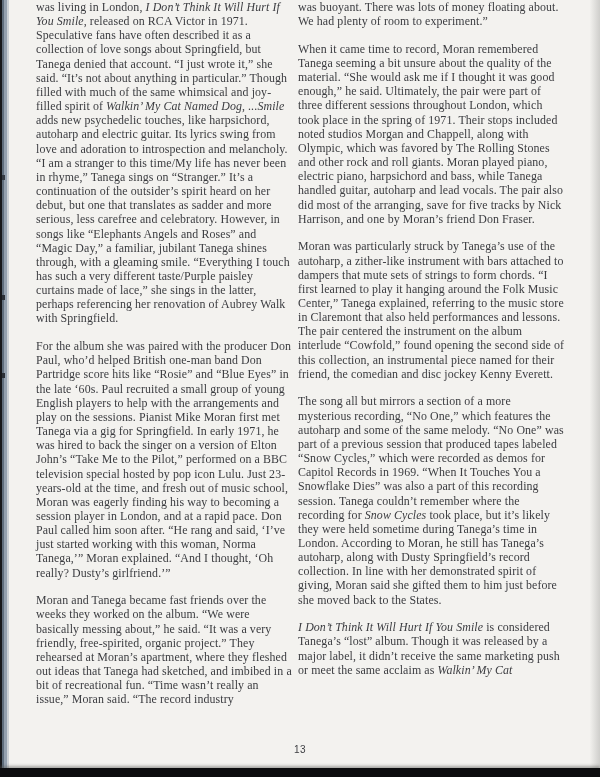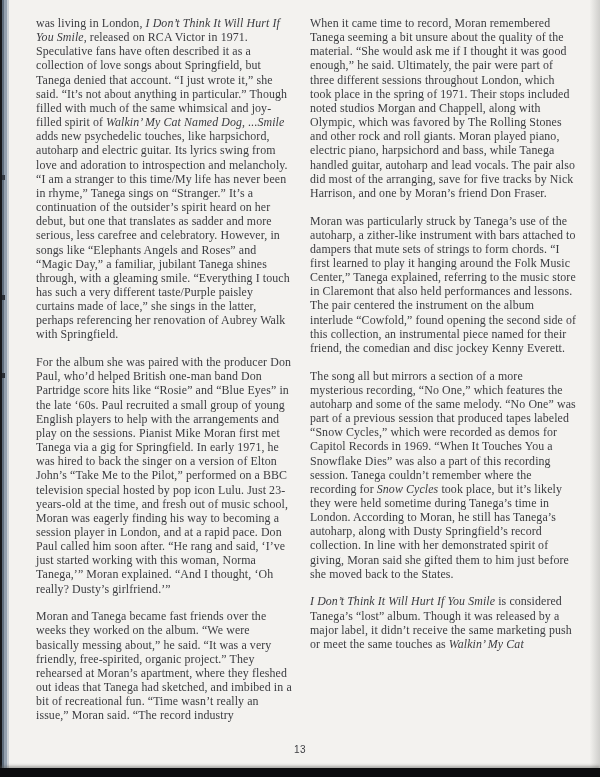--- a/index.html
+++ b/index.html
@@ -25,22 +25,22 @@
       var(--spine-dark) 0 2px,
       #5f6d7c 2px 4px,
       var(--spine-blue) 4px 7px,
       #ccd0d5 7px 100%);
   }
   .spine::after{
     content:"";position:absolute;left:2px;top:38%;width:3px;height:5px;
     background:#2a2f36;box-shadow:0 78px 0 #2a2f36,0 -120px 0 #343a42;
   }
   .content{
-    position:absolute;left:36px;top:16px;
-    display:flex;gap:18px;
+    position:absolute;left:36px;top:0;
+    display:flex;gap:6px;
   }
   .col{text-align:left;}
   .col-left{width:256px;}
   .col-right{width:268px;}
   .col p{
     margin:0 0 13.5px 0;
     font-size:11.9px;line-height:14.15px;
     letter-spacing:0.1px;
     color:var(--ink);
   }
@@ -68,24 +68,25 @@
 <div class="page">
   <div class="spine"></div>
 
   <div class="content">
     <div class="col col-left">
         <p><span>was living in London, </span><em>I Don’t Think It Will Hurt If You Smile</em><span>, released on RCA Victor in 1971. Speculative fans have often described it as a collection of love songs about Springfield, but Tanega denied that account. “I just wrote it,” she said. “It’s not about anything in particular.” Though filled with much of the same whimsical and joy-filled spirit of </span><em>Walkin’ My Cat Named Dog</em><span>, </span><em>...Smile</em><span> adds new psychedelic touches, like harpsichord, autoharp and electric guitar. Its lyrics swing from love and adoration to introspection and melancholy. “I am a stranger to this time/My life has never been in rhyme,” Tanega sings on “Stranger.” It’s a continuation of the outsider’s spirit heard on her debut, but one that translates as sadder and more serious, less carefree and celebratory. However, in songs like “Elephants Angels and Roses” and “Magic Day,” a familiar, jubilant Tanega shines through, with a gleaming smile. “Everything I touch has such a very different taste/Purple paisley curtains made of lace,” she sings in the latter, perhaps referencing her renovation of Aubrey Walk with Springfield.</span></p>
         <p><span>For the album she was paired with the producer Don Paul, who’d helped British one-man band Don Partridge score hits like “Rosie” and “Blue Eyes” in the late ‘60s. Paul recruited a small group of young English players to help with the arrangements and play on the sessions. Pianist Mike Moran first met Tanega via a gig for Springfield. In early 1971, he was hired to back the singer on a version of Elton John’s “Take Me to the Pilot,” performed on a BBC television special hosted by pop icon Lulu. Just 23-years-old at the time, and fresh out of music school, Moran was eagerly finding his way to becoming a session player in London, and at a rapid pace. Don Paul called him soon after. “He rang and said, ‘I’ve just started working with this woman, Norma Tanega,’” Moran explained. “And I thought, ‘Oh really? Dusty’s girlfriend.’”</span></p>
         <p><span>Moran and Tanega became fast friends over the weeks they worked on the album. “We were basically messing about,” he said. “It was a very friendly, free-spirited, organic project.” They rehearsed at Moran’s apartment, where they fleshed out ideas that Tanega had sketched, and imbibed in a bit of recreational fun. “Time wasn’t really an issue,” Moran said. “The record industry</span></p>
       </div>
     <div class="col col-right">
+        <p><span>was buoyant. There was lots of money floating about. We had plenty of room to experiment.”</span></p>
         <p><span>When it came time to record, Moran remembered Tanega seeming a bit unsure about the quality of the material. “She would ask me if I thought it was good enough,” he said. Ultimately, the pair were part of three different sessions throughout London, which took place in the spring of 1971. Their stops included noted studios Morgan and Chappell, along with Olympic, which was favored by The Rolling Stones and other rock and roll giants. Moran played piano, electric piano, harpsichord and bass, while Tanega handled guitar, autoharp and lead vocals. The pair also did most of the arranging, save for five tracks by Nick Harrison, and one by Moran’s friend Don Fraser.</span></p>
         <p><span>Moran was particularly struck by Tanega’s use of the autoharp, a zither-like instrument with bars attached to dampers that mute sets of strings to form chords. “I first learned to play it hanging around the Folk Music Center,” Tanega explained, referring to the music store in Claremont that also held performances and lessons. The pair centered the instrument on the album interlude “Cowfold,” found opening the second side of this collection, an instrumental piece named for their friend, the comedian and disc jockey Kenny Everett.</span></p>
         <p><span>The song all but mirrors a section of a more mysterious recording, “No One,” which features the autoharp and some of the same melody. “No One” was part of a previous session that produced tapes labeled “Snow Cycles,” which were recorded as demos for Capitol Records in 1969. “When It Touches You a Snowflake Dies” was also a part of this recording session. Tanega couldn’t remember where the recording for </span><em>Snow Cycles</em><span> took place, but it’s likely they were held sometime during Tanega’s time in London. According to Moran, he still has Tanega’s autoharp, along with Dusty Springfield’s record collection. In line with her demonstrated spirit of giving, Moran said she gifted them to him just before she moved back to the States.</span></p>
-        <p><em>I Don’t Think It Will Hurt If You Smile</em><span> is considered Tanega’s “lost” album. Though it was released by a major label, it didn’t receive the same marketing push or meet the same touches as </span><em>Walkin’ My Cat</em></p>
+        <p><em>I Don’t Think It Will Hurt If You Smile</em><span> is considered Tanega’s “lost” album. Though it was released by a major label, it didn’t receive the same marketing push or meet the same acclaim as </span><em>Walkin’ My Cat</em></p>
       </div>
   </div>
 
   <div class="page-number">13</div>
 
   <div class="right-edge"></div>
   <div class="bottom-edge"></div>
 </div>
 
 </body></html>

